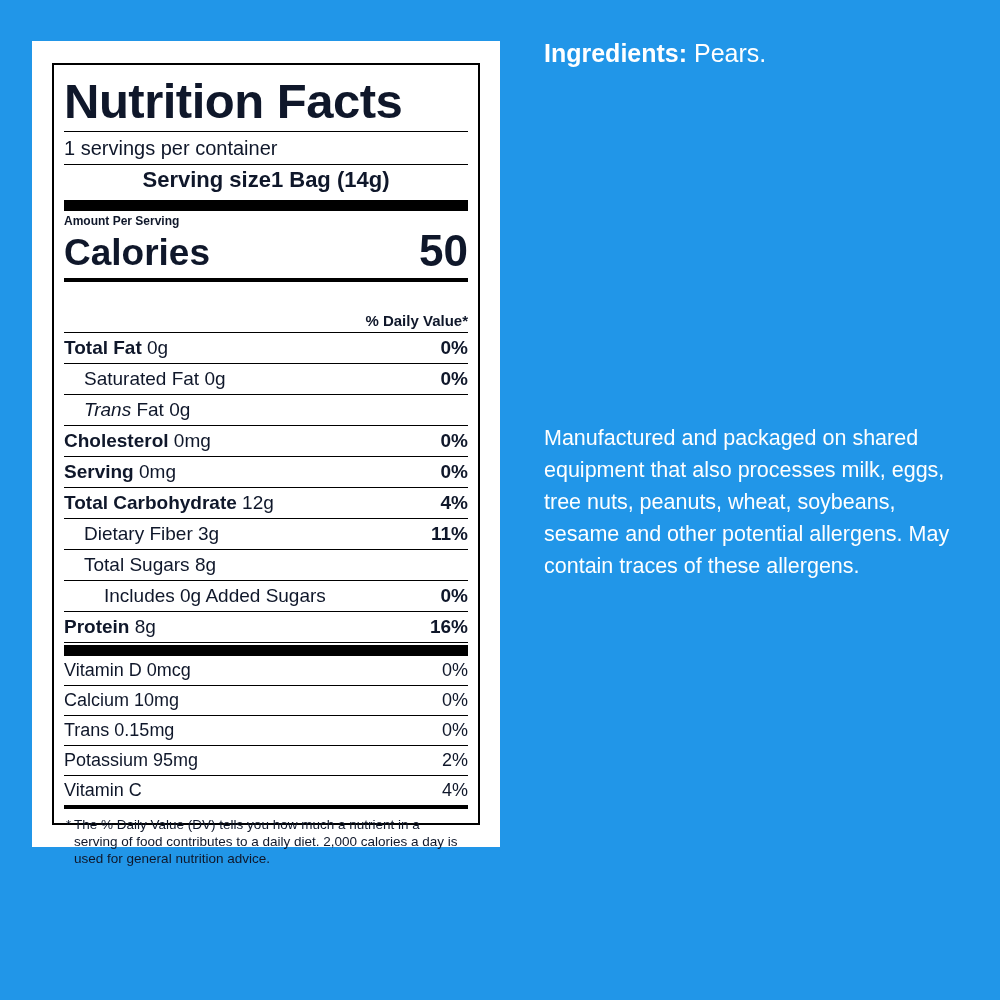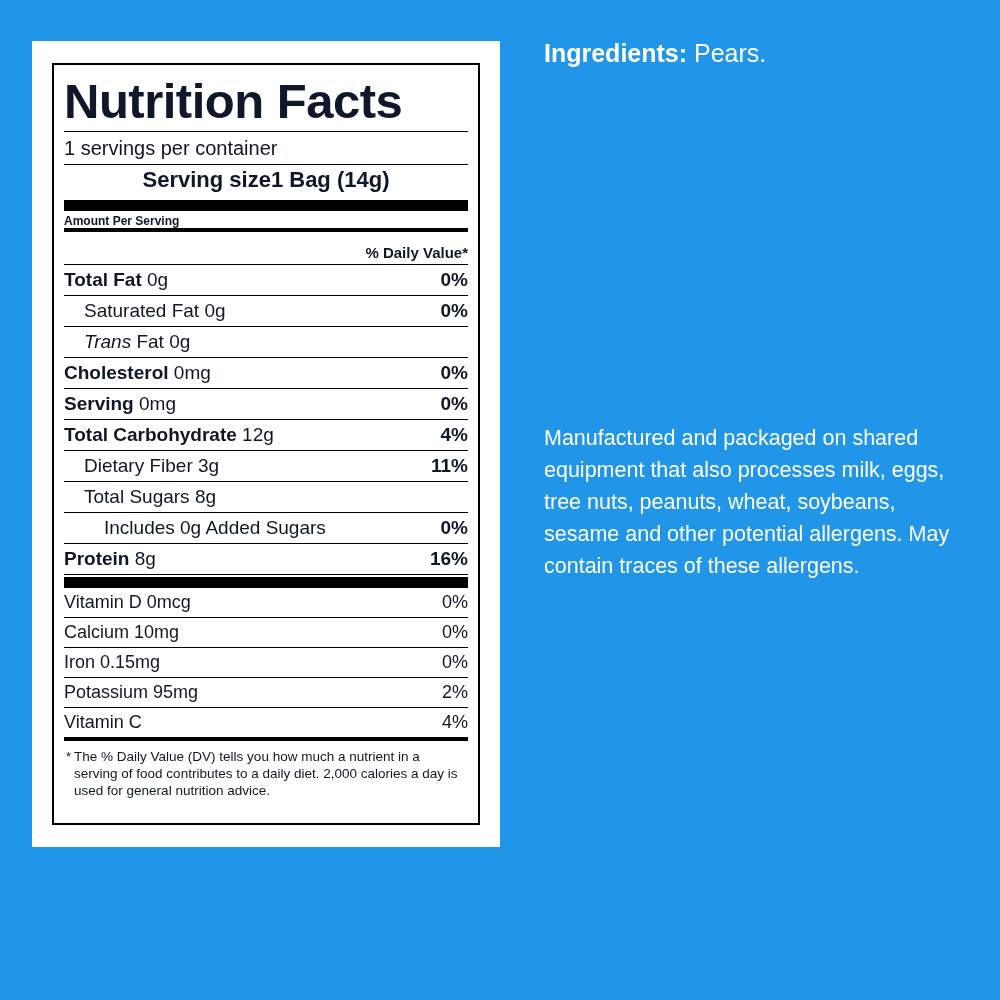--- a/index.html
+++ b/index.html
@@ -83,21 +83,22 @@
   .calories-value {
     font-size: 44px;
     font-weight: 700;
     line-height: 46px;
   }
 
   .dv-header {
     text-align: right;
     font-size: 15px;
     font-weight: 700;
-    padding: 12px 0 3px 0;
+    padding: 18px 0 3px 0;
+    margin-top: 12px;
   }
 
   .nf-row {
     display: flex;
     justify-content: space-between;
     align-items: baseline;
     font-size: 19px;
     padding: 4px 0 4px 0;
   }
   .nf-row .nm { }
@@ -162,20 +163,24 @@
 
     <div class="serving-size-row">
       <span>Serving size</span>
       <span>1 Bag (14g)</span>
     </div>
 
     <div class="rule-thick"></div>
 
     <div class="amount-per">Amount Per Serving</div>
 
+    <div class="calories-row">
+      <span class="calories-label">Calories</span>
+      <span class="calories-value">50</span>
+    </div>
 
     <div class="rule-mid"></div>
 
     <div class="dv-header">% Daily Value*</div>
 
     <div class="rule-thin"></div>
 
     <div id="nutrient-rows">
         <div class="nf-row">
           <span class="nm"><b>Total Fat</b> 0g</span>
@@ -236,21 +241,21 @@
           <span>Vitamin D 0mcg</span>
           <span>0%</span>
         </div>
         <div class="rule-thin"></div>
         <div class="vit-row">
           <span>Calcium 10mg</span>
           <span>0%</span>
         </div>
         <div class="rule-thin"></div>
         <div class="vit-row">
-          <span>Iron 0.15mg</span>
+          <span>Trans 0.15mg</span>
           <span>0%</span>
         </div>
         <div class="rule-thin"></div>
         <div class="vit-row">
           <span>Potassium 95mg</span>
           <span>2%</span>
         </div>
         <div class="rule-thin"></div>
         <div class="vit-row">
           <span>Vitamin C</span>

